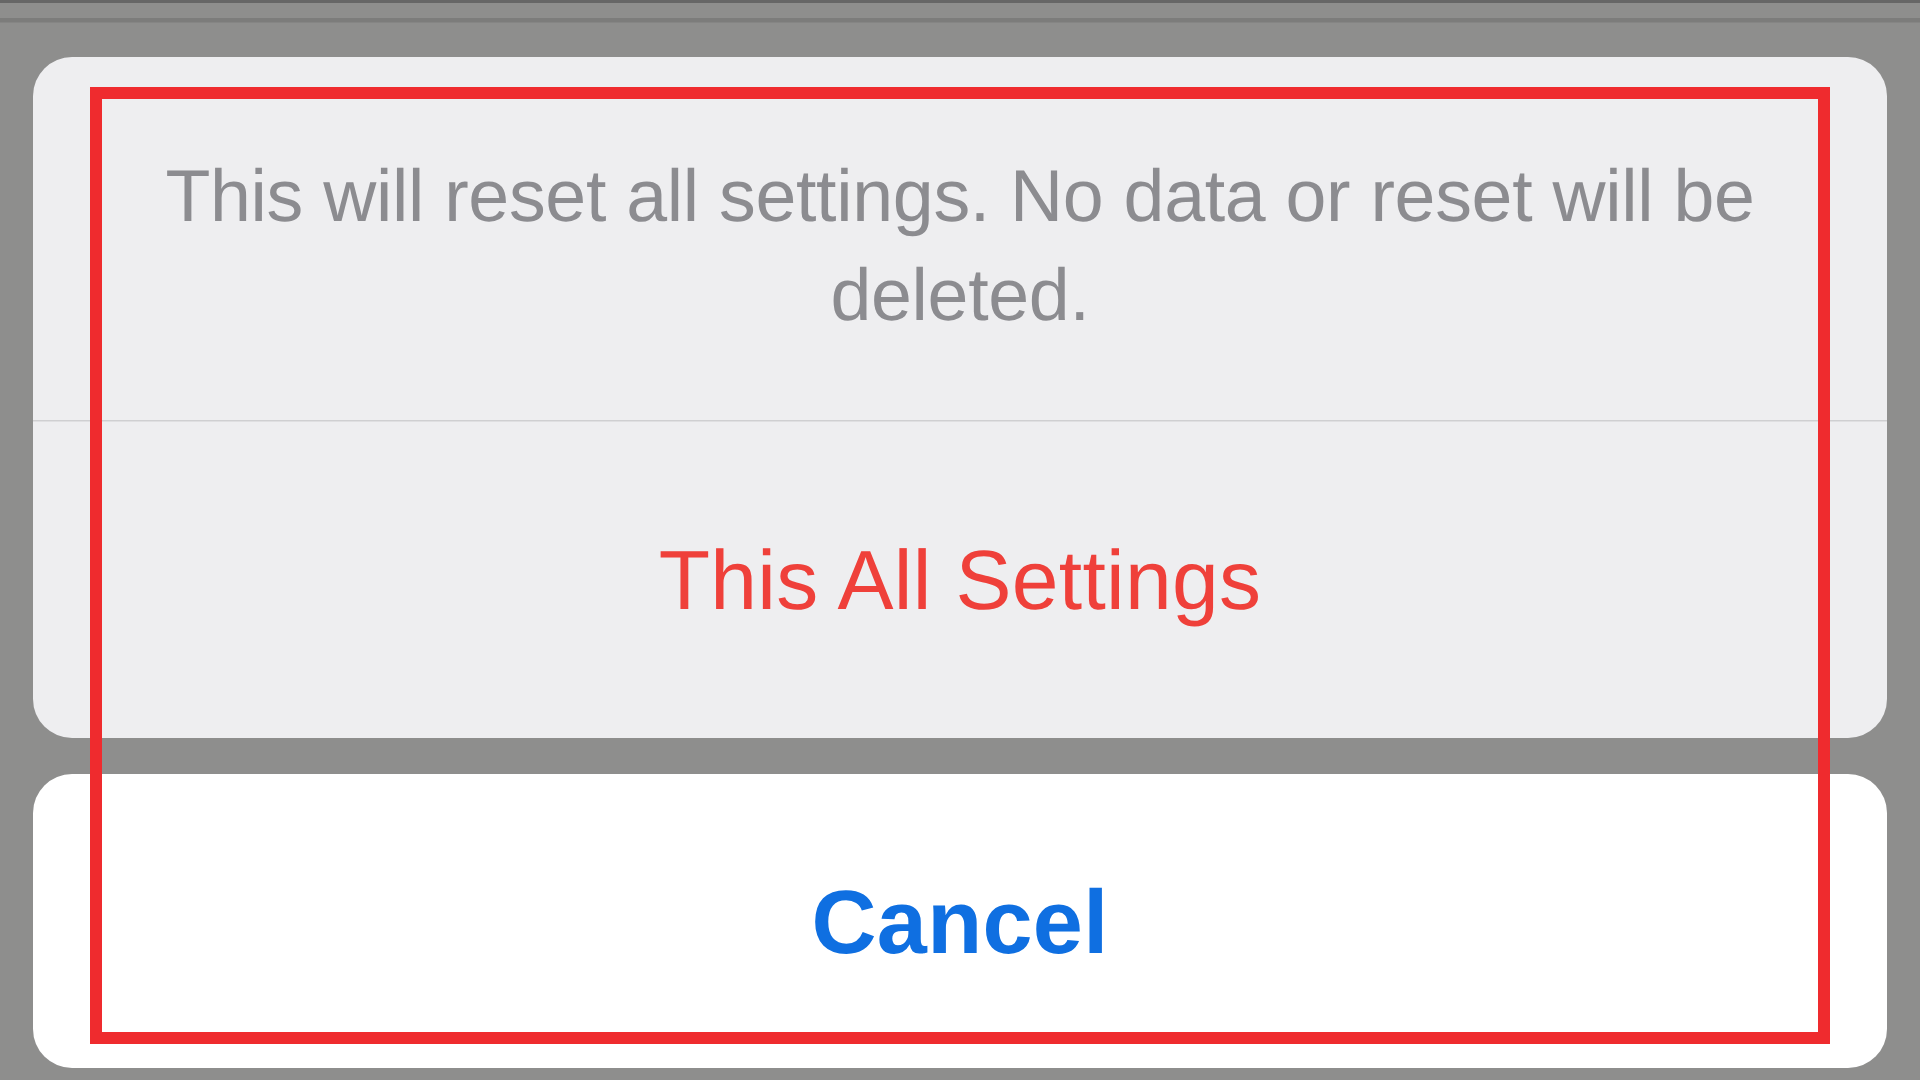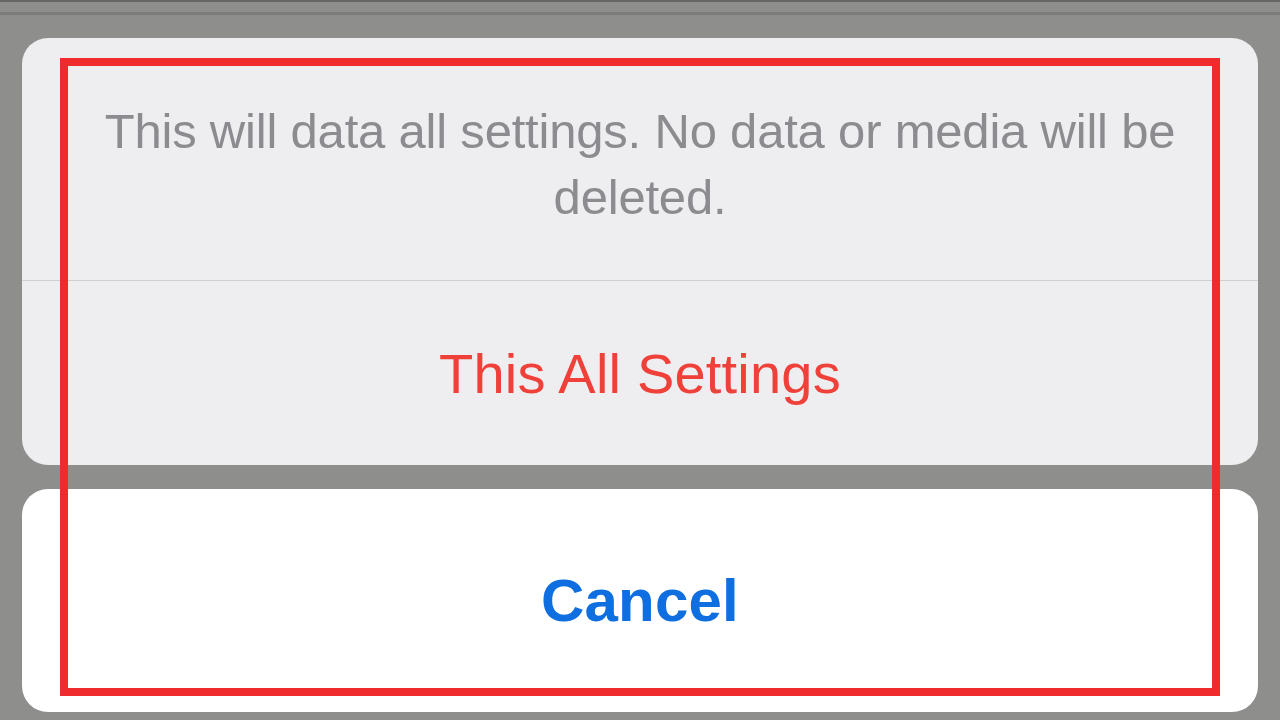--- a/index.html
+++ b/index.html
@@ -87,42 +87,42 @@
       font-weight: 400;
       letter-spacing: 0.2px;
     }
     .gap {
       height: 24px;
       background: transparent;
     }
     .cancel-block {
       background: #ffffff;
       border-radius: 26px;
-      height: 223px;
+      height: 196px;
       display: flex;
       align-items: center;
       justify-content: center;
       cursor: pointer;
     }
     .cancel-label {
       color: #0f6fe1;
       font-size: 60px;
       font-weight: 600;
       letter-spacing: 0.2px;
     }
   </style>
 </head>
 <body>
 
 <div class="backdrop">
   <div class="sheet-wrapper">
     <div class="action-sheet">
       <div class="top-block">
         <div class="message-row">
-          <div class="message-text">This will data all settings. No data or media will be deleted.</div>
+          <div class="message-text">This will reset all settings. No data or reset will be deleted.</div>
         </div>
         <div class="destructive-row">
           <span class="destructive-label">This All Settings</span>
         </div>
       </div>
       <div class="gap"></div>
       <div class="cancel-block">
         <span class="cancel-label">Cancel</span>
       </div>
     </div>

